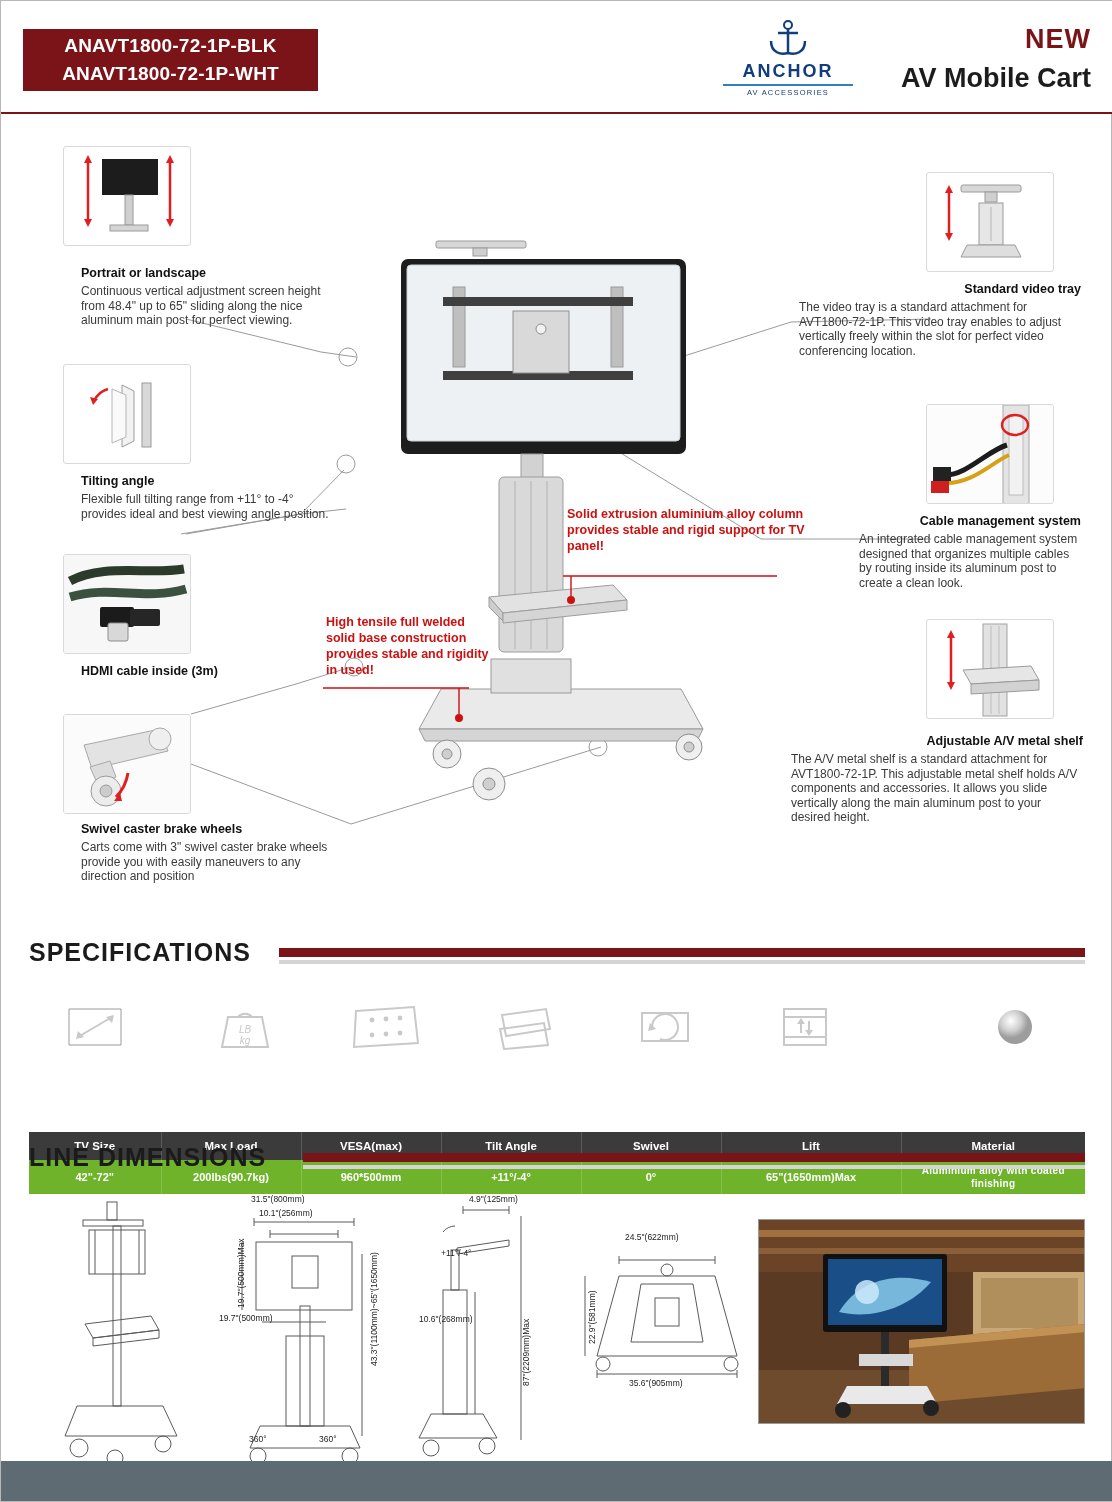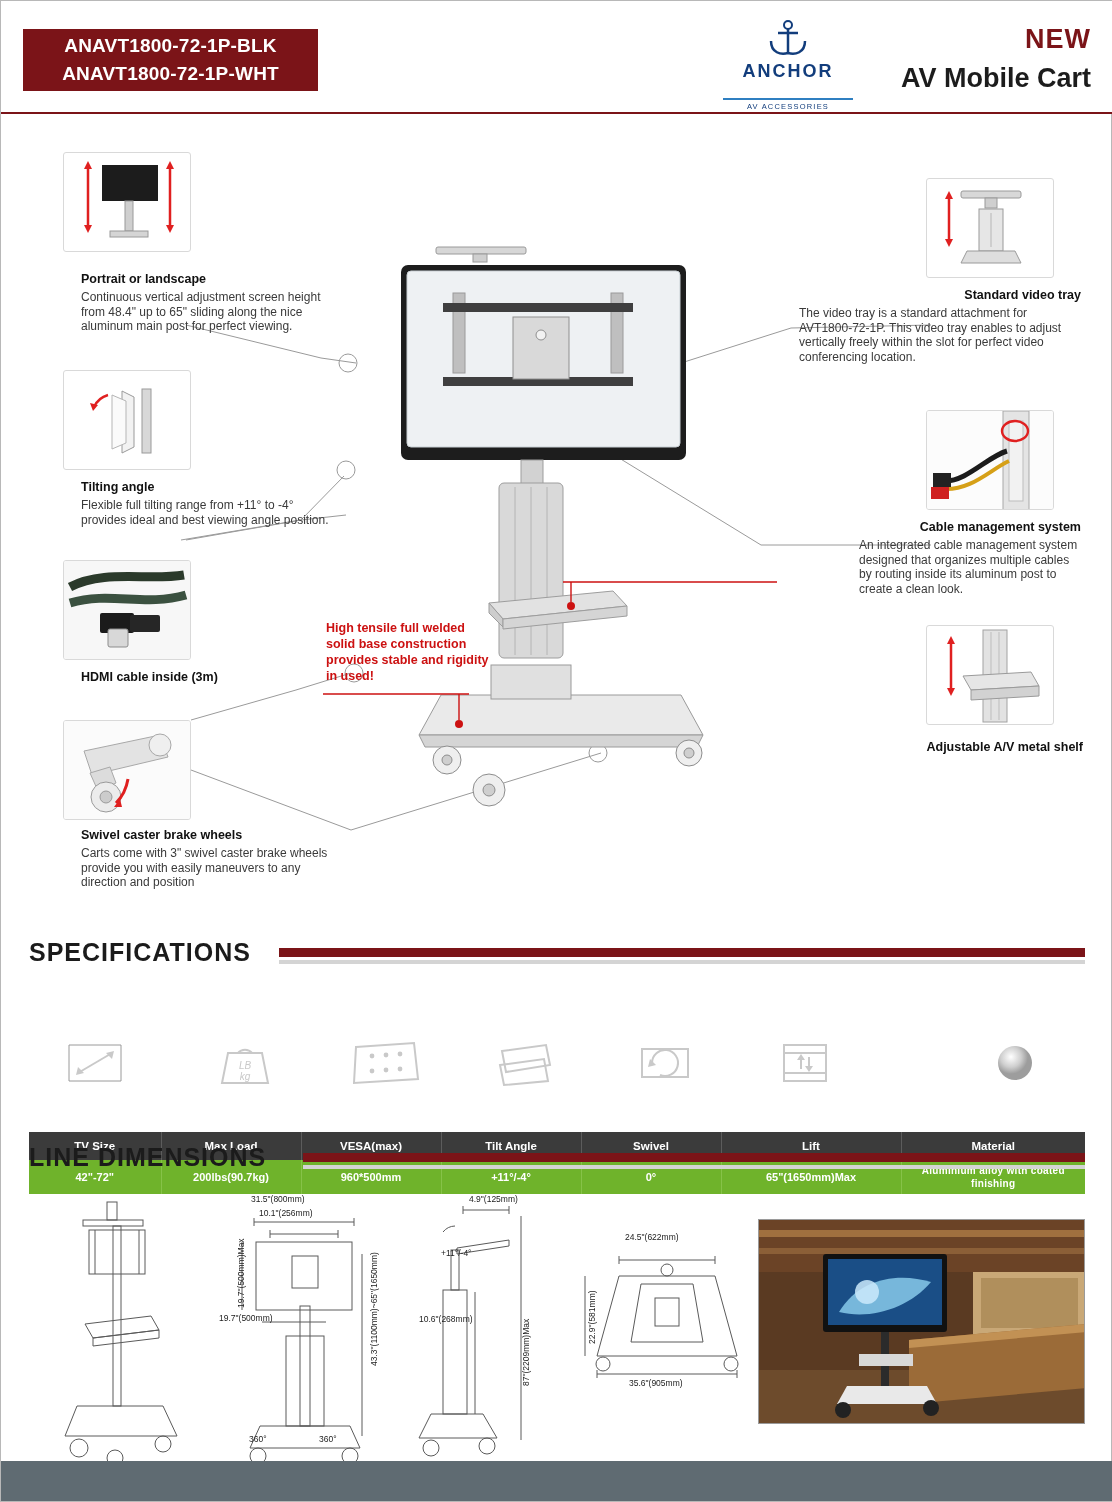--- a/index.html
+++ b/index.html
@@ -34,37 +34,37 @@
   }
   .brand {
     position: absolute; left: 722px; top: 18px; width: 130px; height: 86px;
     text-align: center;
   }
   .brand .anchor-word {
     font-size: 18px; font-weight: bold; color: #123d7c; letter-spacing: 2px;
     margin-top: 2px;
   }
   .brand .anchor-sub {
-    font-size: 7.5px; color: #123d7c; letter-spacing: 1.2px; margin-top: 16px;
+    font-size: 7.5px; color: #123d7c; letter-spacing: 1.2px; margin-top: 2px;
     border-top: 2px solid #2f7fc1; padding-top: 2px;
   }
   .brand svg { display:block; margin: 0 auto; }
   .hdr-new {
     position: absolute; right: 22px; top: 18px;
     font-size: 27px; font-weight: bold; color: #7b1418; letter-spacing: 1px;
     line-height: 40px;
   }
   .hdr-title {
     position: absolute; right: 22px; top: 62px;
     font-size: 27px; font-weight: bold; color: #1c1c1c;
     line-height: 30px;
   }
 
   
-  .features { position: absolute; left:0; top: 113px; width: 1108px; height: 780px; margin-top: 6px; }
+  .features { position: absolute; left:0; top: 113px; width: 1108px; height: 780px; }
 
   .thumb {
     position: absolute;
     background: #ffffff;
     border: 1px solid #d9d9d9;
     border-radius: 3px;
     overflow: hidden;
   }
   .ftext { position: absolute; width: 250px; }
   .ftext h4 { margin: 0 0 4px 0; font-size: 12.5px; font-weight: bold; color:#111; }
@@ -79,21 +79,21 @@
 
   
   .sec-head { position: absolute; width: 1112px; height: 40px; }
   .sec-head .title {
     position: absolute; left: 28px; top: 0;
     font-size: 25px; font-weight: bold; letter-spacing: 1px; color: #1b1b1b;
   }
   .sec-head .bar1 { position:absolute; height: 9px; background: #7b1418; top: 10px; }
   .sec-head .bar2 { position:absolute; height: 4px; background: #d4d4d4; top: 22px; }
 
-  .spec-icons { position: absolute; left: 28px; top: 1038px; width: 1056px; height: 48px; font-style: italic; }
+  .spec-icons { position: absolute; left: 28px; top: 1002px; width: 1056px; height: 48px; font-style: italic; }
   .spec-icon { position: absolute; top: 0; width: 132px; text-align: center; }
   .spec-icon svg { display: block; margin: 0 auto; }
 
   table.spec { position: absolute; left: 28px; top: 1095px; width: 1056px; border-collapse: collapse; margin-top: 36px; }
   table.spec th {
     background: #3b3b3b; color: #fff; font-size: 11.5px; font-weight: bold;
     height: 28px; border-right: 1px solid #5c5c5c;
   }
   table.spec th:last-child { border-right: none; }
   table.spec td {
@@ -259,20 +259,21 @@
       <rect x="110" y="440" width="80" height="34" fill="#e0e0e0" stroke="#9a9a9a"></rect>
 
       <circle cx="66" cy="535" r="14" fill="#efefef" stroke="#8d8d8d"></circle>
       <circle cx="66" cy="535" r="5" fill="#cfcfcf" stroke="#8d8d8d"></circle>
       <circle cx="108" cy="565" r="16" fill="#efefef" stroke="#8d8d8d"></circle>
       <circle cx="108" cy="565" r="6" fill="#cfcfcf" stroke="#8d8d8d"></circle>
       <circle cx="308" cy="528" r="13" fill="#efefef" stroke="#8d8d8d"></circle>
       <circle cx="308" cy="528" r="5" fill="#cfcfcf" stroke="#8d8d8d"></circle>
     </svg>
 
+    <div class="redtext" style="left:566px; top:392px; width:248px;">Solid extrusion aluminium alloy column provides stable and rigid support for TV panel!</div>
     <svg width="280" height="70" style="position:absolute;left:560px;top:440px;">
       <line x1="2" y1="22" x2="216" y2="22" stroke="#cc1111" stroke-width="1.4"></line>
       <line x1="10" y1="22" x2="10" y2="42" stroke="#cc1111" stroke-width="1.4"></line>
       <circle cx="10" cy="46" r="4" fill="#cc1111"></circle>
     </svg>
 
     <div class="redtext" style="left:325px; top:500px; width:170px;">High tensile full welded solid base construction provides stable and rigidity in used!</div>
     <svg width="200" height="90" style="position:absolute;left:320px;top:568px;">
       <line x1="2" y1="6" x2="148" y2="6" stroke="#cc1111" stroke-width="1.4"></line>
       <line x1="138" y1="6" x2="138" y2="32" stroke="#cc1111" stroke-width="1.4"></line>
@@ -320,20 +321,21 @@
         <line x1="72" y1="6" x2="72" y2="94" stroke="#bdbdbd"></line>
         <path d="M36 50 L104 46 L112 60 L44 64 Z" fill="#e6e6e6" stroke="#9a9a9a"></path>
         <path d="M44 64 L112 60 L112 70 L44 74 Z" fill="#d2d2d2" stroke="#9a9a9a"></path>
         <line x1="24" y1="16" x2="24" y2="64" stroke="#e02020" stroke-width="2.5"></line>
         <polygon points="24,10 20,18 28,18" fill="#e02020"></polygon>
         <polygon points="24,70 20,62 28,62" fill="#e02020"></polygon>
       </svg>
     </div>
     <div class="ftext right" style="left:790px; top:620px; width:292px;">
       <h4>Adjustable A/V metal shelf</h4>
+      <p>The A/V metal shelf is a standard attachment for AVT1800-72-1P. This adjustable metal shelf holds A/V components and accessories. It allows you slide vertically along the main aluminum post to your desired height.</p>
     </div>
   </div>
 
   <div class="sec-head" style="top:893px;margin-top:44px;">
     <div class="title">SPECIFICATIONS</div>
     <div class="bar1" style="left:278px; width:806px;"></div>
     <div class="bar2" style="left:278px; width:806px;"></div>
   </div>
 
   <div class="spec-icons">

